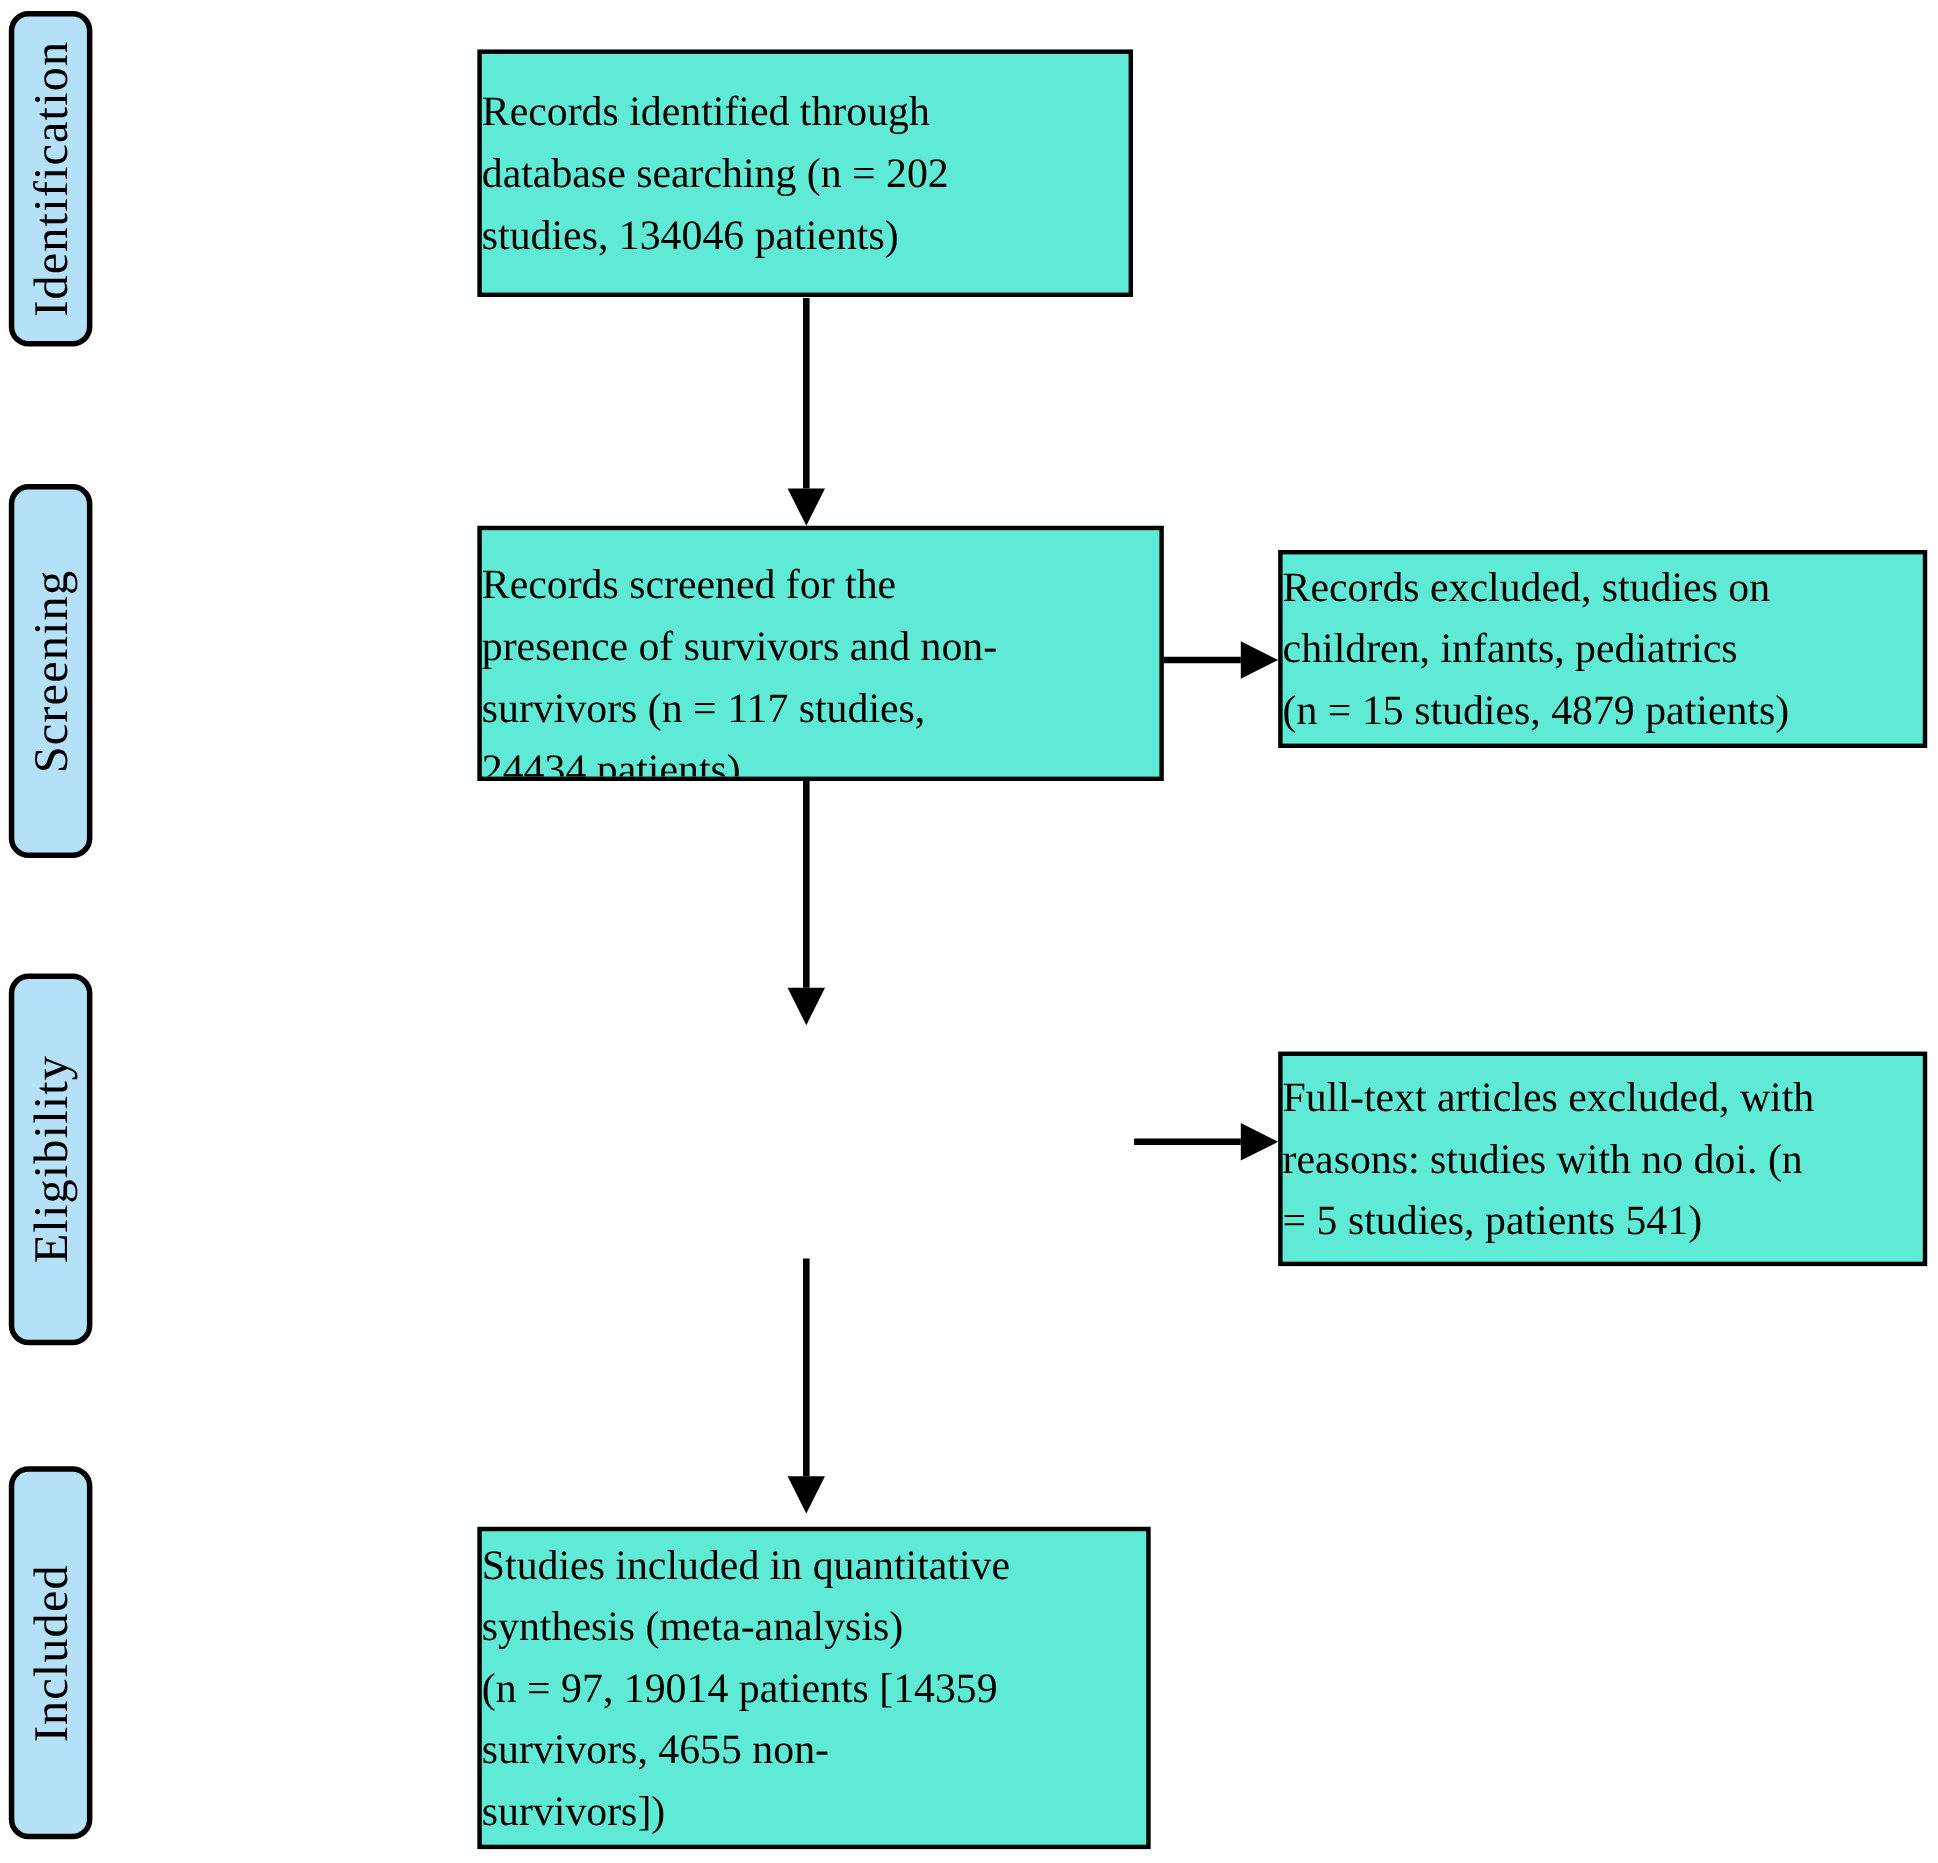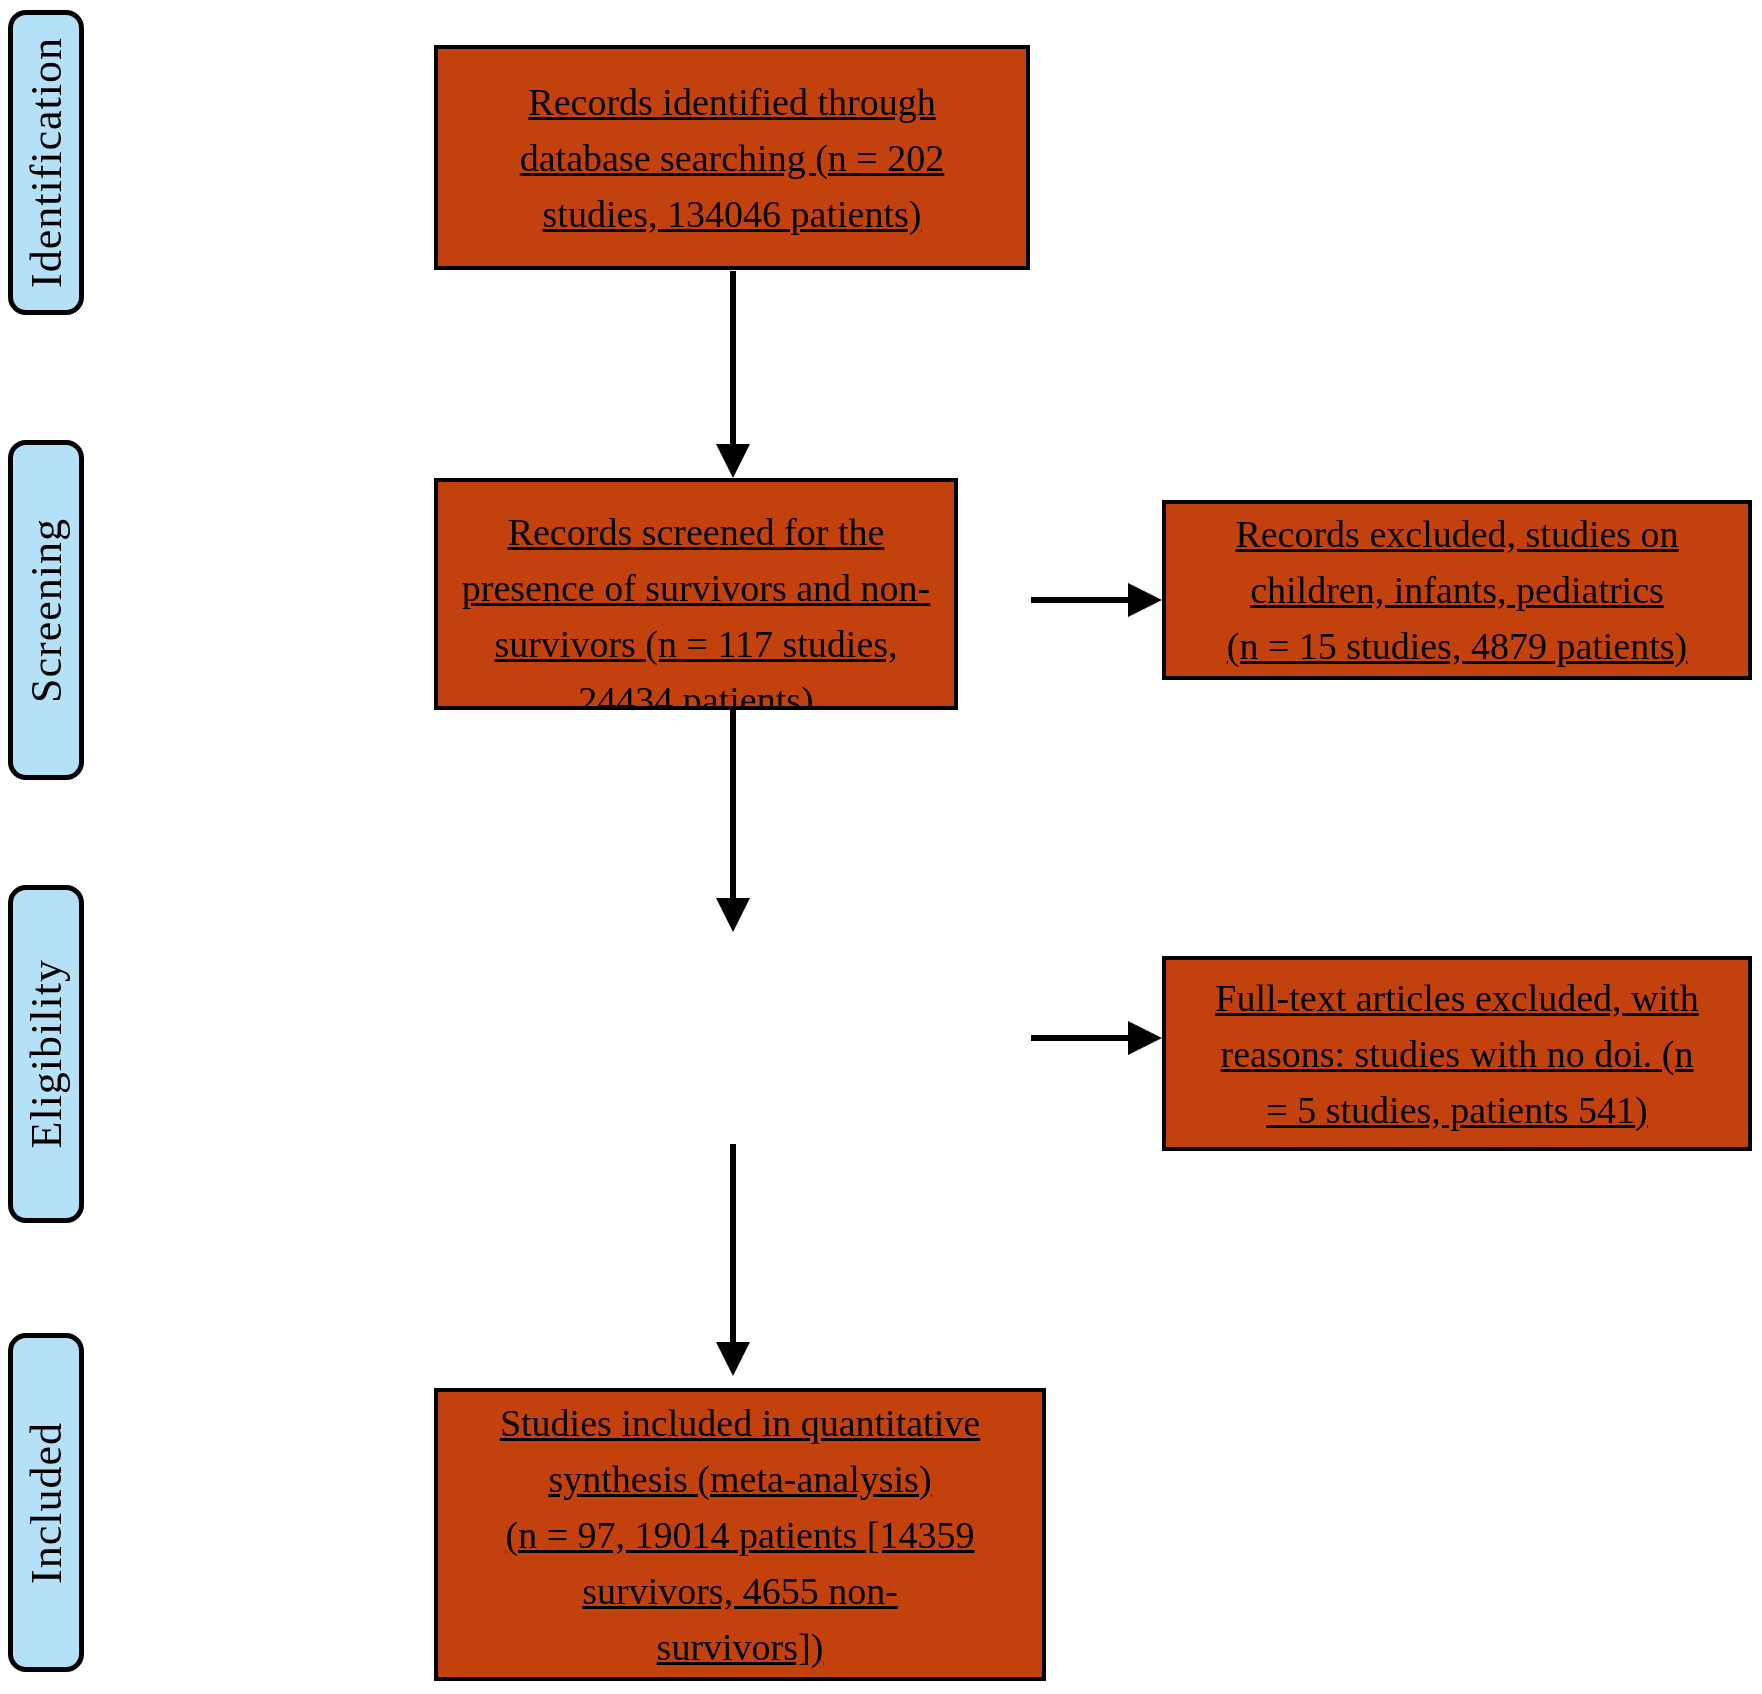--- a/index.html
+++ b/index.html
@@ -41,40 +41,38 @@
     white-space:nowrap;
   }
   .stage.s1{top:10px;height:305px;}
   .stage.s2{top:440px;height:340px;}
   .stage.s3{top:885px;height:338px;}
   .stage.s4{top:1333px;height:339px;}
 
   
   .fbox{
     position:absolute;
-    background:#c2410c;
+    background:#5eead4;
     border:4px solid var(--line);
     display:flex;
     align-items:center;
     justify-content:center;
-    text-align:center;
     z-index:2;
     box-sizing:border-box;
     overflow:hidden;
-    text-decoration:underline;
   }
   .fbox span{
     font-size:38px;
     line-height:56px;
     white-space:pre-line;
     display:block;
     width:100%;
   }
   .f1{left:434px;top:45px;width:596px;height:225px;}
-  .f2{left:434px;top:478px;width:524px;height:232px;align-items:flex-start;}
+  .f2{left:434px;top:478px;width:624px;height:232px;align-items:flex-start;}
   .f2 span{padding-top:22px;}
   .f3{left:434px;top:932px;width:596px;height:213px;}
   .f4{left:434px;top:1388px;width:612px;height:293px;}
   .e1{left:1162px;top:500px;width:590px;height:180px;}
   .e2{left:1162px;top:940px;width:590px;height:195px;margin-top:16px;}
 </style>
 </head>
 <body>
 
 <div class="canvas">

